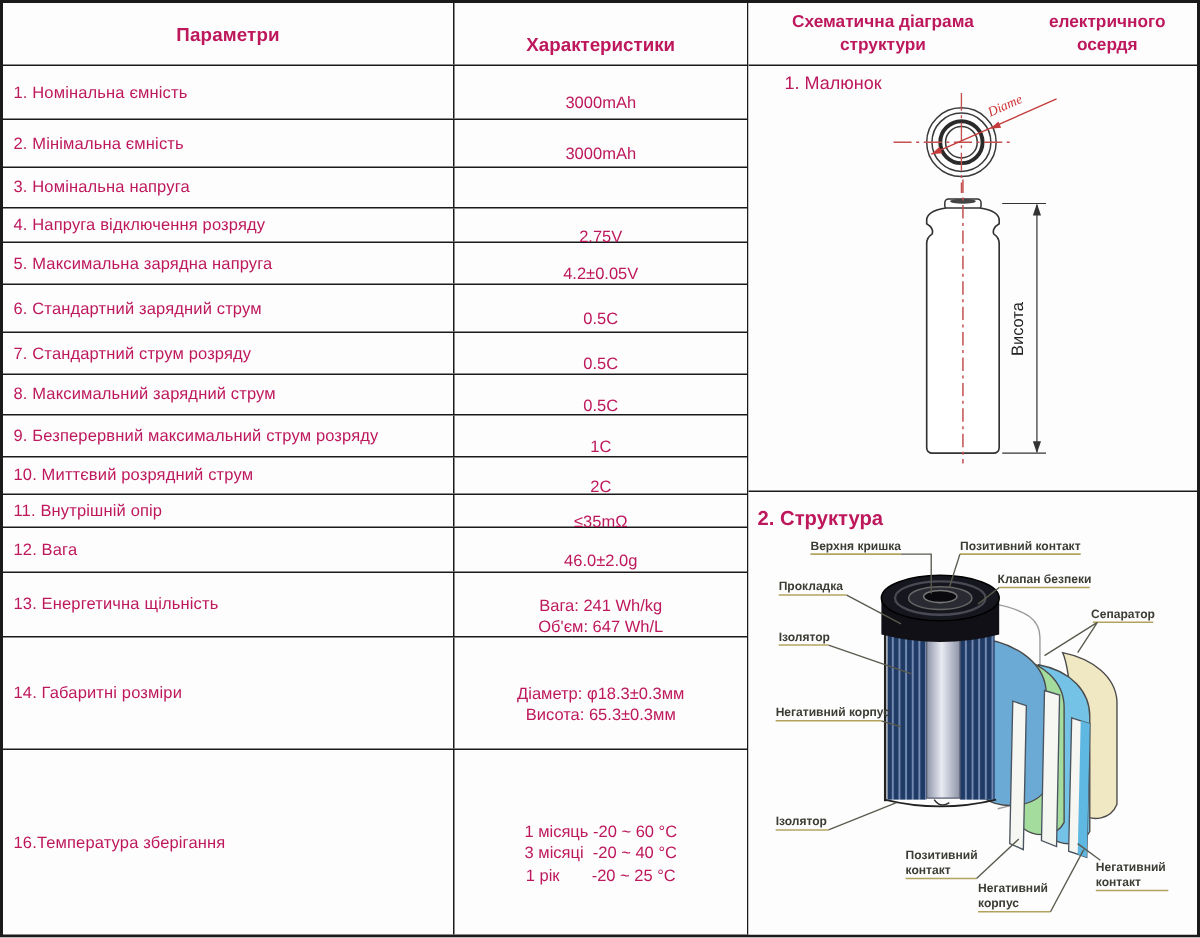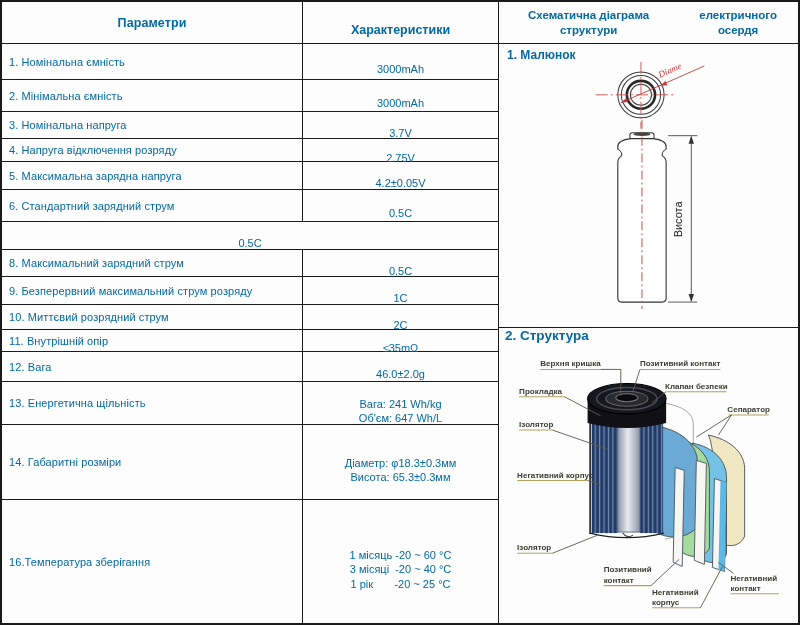--- a/index.html
+++ b/index.html
@@ -1,38 +1,38 @@
 <!DOCTYPE html>
 <html><head>
 <meta charset="utf-8">
 <style>
   html,body{margin:0;padding:0;background:#e9e9e9;}
   *{box-sizing:border-box;}
   .sheet{
     position:relative;width:800px;height:625px;background:#fdfdfd;
     border:2px solid #1a1a1a;display:flex;
-    font-family:"Liberation Sans", sans-serif;color:#0369a1;
+    font-family:"Liberation Sans", sans-serif;color:#be185d;
   }
   
   .ptable{width:497px;height:100%;display:flex;flex-direction:column;border-right:1.5px solid #1a1a1a;}
   .trow{display:flex;border-bottom:1px solid #1a1a1a;flex:0 0 auto;}
   .trow:last-child{border-bottom:none;flex:1 1 auto;}
   .pcell{width:301px;border-right:1px solid #1a1a1a;display:flex;align-items:center;
          padding-left:7px;font-size:11px;letter-spacing:.1px;}
   .vcell{flex:1;display:flex;align-items:center;justify-content:center;text-align:center;
          font-size:11px;white-space:pre-wrap;line-height:1.3;margin-top:16px;}
   .trow.head .pcell,.trow.head .vcell{font-weight:bold;font-size:12.5px;justify-content:center;padding-left:0;}
   
   .panel{flex:1;display:flex;flex-direction:column;background:#fdfdfd;}
   .ptitle{height:42px;border-bottom:1px solid #1a1a1a;display:flex;flex-direction:row;
           align-items:center;justify-content:center;font-weight:bold;font-size:11.5px;line-height:1.25;text-align:center;}
   .sec1{height:284px;border-bottom:1px solid #1a1a1a;position:relative;}
   .sec2{flex:1;position:relative;}
-  .sec-head{position:absolute;top:4px;left:8px;font-weight:bold;font-size:12px;z-index:2;}
-  .sec-head2{position:absolute;top:0;left:6px;font-weight:bold;font-size:13.5px;z-index:2;}
+  .sec-head{position:absolute;top:4px;left:24px;font-weight:normal;font-size:12px;z-index:2;}
+  .sec-head2{position:absolute;top:10px;left:6px;font-weight:bold;font-size:13.5px;z-index:2;}
   .secsvg{position:absolute;inset:0;width:100%;height:100%;}
   
   .lbl{font-family:"Liberation Sans",sans-serif;font-size:8px;font-weight:bold;fill:#3c3c34;}
   .diam{font-family:"Liberation Serif",serif;font-style:italic;font-size:9px;fill:#cc3333;}
   .hgt{font-family:"Liberation Sans",sans-serif;font-size:11px;fill:#222;}
 </style>
 </head>
 <body>
 
 <div class="sheet">
@@ -45,35 +45,35 @@
     <div class="trow" style="height:36px">
       <div class="pcell">1. Номінальна ємність</div>
       <div class="vcell">3000mAh</div>
     </div>
     <div class="trow" style="height:32px">
       <div class="pcell">2. Мінімальна ємність</div>
       <div class="vcell">3000mAh</div>
     </div>
     <div class="trow" style="height:27px">
       <div class="pcell">3. Номінальна напруга</div>
-      <div class="vcell">3.7V</div>
     </div>
     <div class="trow" style="height:23px">
       <div class="pcell">4. Напруга відключення розряду</div>
       <div class="vcell">2.75V</div>
     </div>
     <div class="trow" style="height:28px">
       <div class="pcell">5. Максимальна зарядна напруга</div>
       <div class="vcell">4.2±0.05V</div>
     </div>
     <div class="trow" style="height:32px">
       <div class="pcell">6. Стандартний зарядний струм</div>
       <div class="vcell">0.5C</div>
     </div>
     <div class="trow" style="height:28px">
+      <div class="pcell">7. Стандартний струм розряду</div>
       <div class="vcell">0.5C</div>
     </div>
     <div class="trow" style="height:27px">
       <div class="pcell">8. Максимальний зарядний струм</div>
       <div class="vcell">0.5C</div>
     </div>
     <div class="trow" style="height:28px">
       <div class="pcell">9. Безперервний максимальний струм розряду</div>
       <div class="vcell">1C</div>
     </div>

